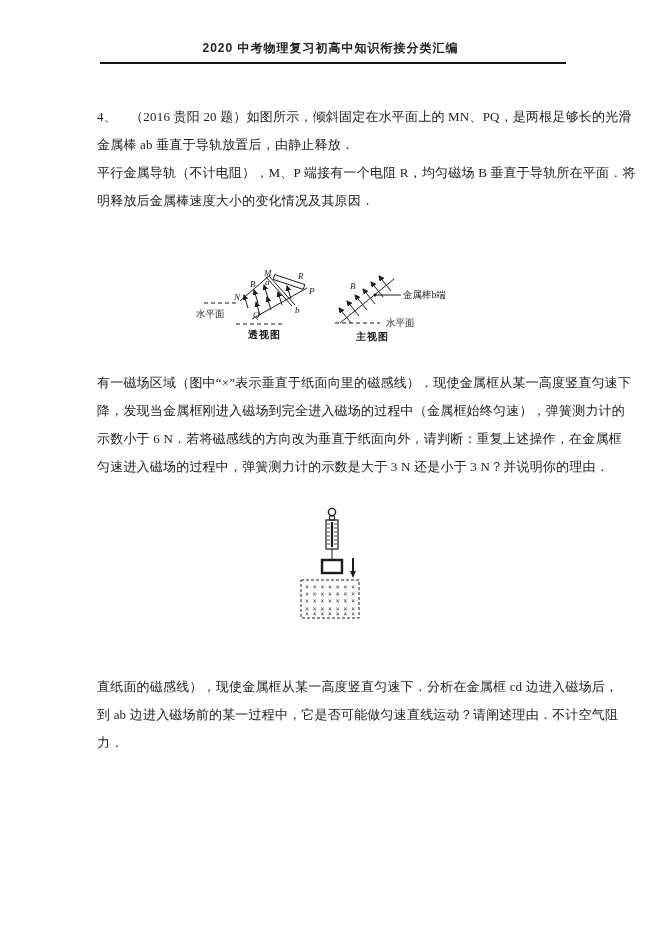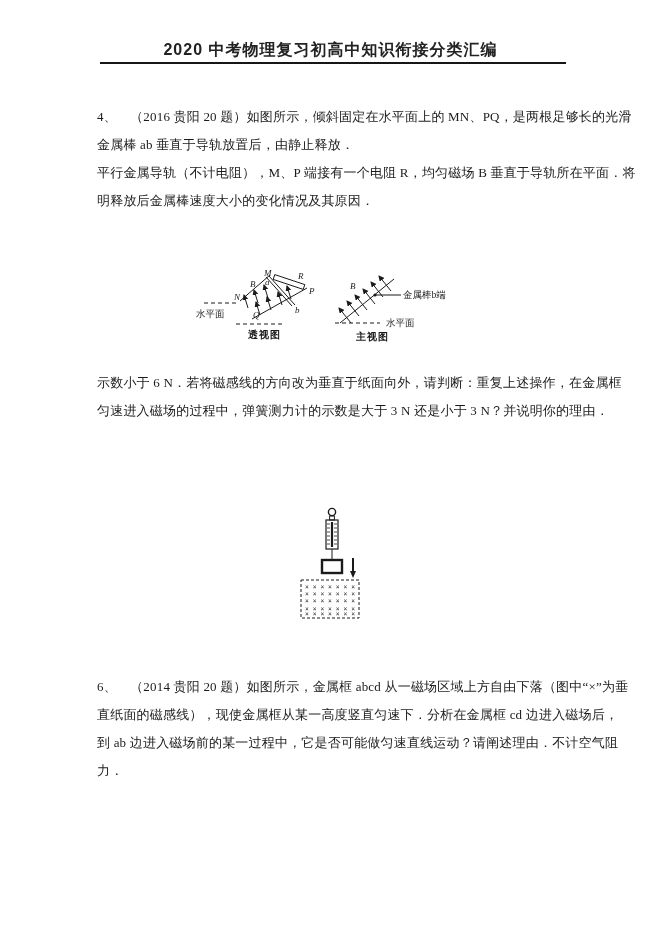--- a/index.html
+++ b/index.html
@@ -3,21 +3,21 @@
 <meta charset="utf-8">
 <style>
   html,body{margin:0;padding:0;background:#ffffff;}
   .page{
     position:relative;width:661px;height:935px;background:#ffffff;overflow:hidden;
     font-family:"Liberation Serif","DejaVu Serif",serif;color:#1b1b1b;
   }
   .header-title{
     position:absolute;top:40px;left:0;width:661px;text-align:center;
     font-family:"Liberation Sans","DejaVu Sans",sans-serif;font-weight:bold;
-    font-size:16px;letter-spacing:1px;color:#222;
+    font-size:12px;letter-spacing:1px;color:#222;
   }
   .header-rule{position:absolute;top:62px;left:100px;width:466px;height:2px;background:#161616;}
   .qblock{position:absolute;left:97px;width:478px;}
   #q4{top:103px;}
   #q5{top:369px;}
   #q6{top:673px;}
   .tline{
     height:28px;line-height:28px;font-size:13px;white-space:nowrap;
     letter-spacing:0.2px;
   }
@@ -106,20 +106,22 @@
 
       <text class="lbl-it" x="160" y="21">B</text>
 
       <line class="stroke" x1="145" y1="55" x2="190" y2="55" stroke-dasharray="4 3"></line>
       <text class="lbl-zh" x="196" y="58">水平面</text>
       <text class="lbl-cap" x="166" y="72">主视图</text>
     </g>
   </svg>
 
   <div class="qblock" id="q5">
+    <div class="tline">有一磁场区域（图中“×”表示垂直于纸面向里的磁感线）．现使金属框从某一高度竖直匀速下</div>
+    <div class="tline">降，发现当金属框刚进入磁场到完全进入磁场的过程中（金属框始终匀速），弹簧测力计的</div>
     <div class="tline">示数小于 6 N．若将磁感线的方向改为垂直于纸面向外，请判断：重复上述操作，在金属框</div>
     <div class="tline">匀速进入磁场的过程中，弹簧测力计的示数是大于 3 N 还是小于 3 N？并说明你的理由．</div>
   </div>
 
   <svg id="fig5" class="fig" width="80" height="132" viewBox="0 0 80 132">
 
     <g>
       <circle class="stroke" cx="36" cy="9" r="3.6" stroke-width="1.4"></circle>
       <rect class="stroke" x="33.6" y="13" width="4.8" height="4" stroke-width="1"></rect>
       <rect class="stroke" x="30" y="17" width="12" height="29" stroke-width="1.2"></rect>
@@ -153,19 +155,18 @@
       <rect class="stroke" x="5" y="77" width="58" height="38" stroke-width="1" stroke-dasharray="3 2" stroke="#3a3a3a"></rect>
       <text class="xrow" x="9" y="86" textLength="50" lengthAdjust="spacingAndGlyphs">× × × × × × ×</text>
       <text class="xrow" x="9" y="93.2" textLength="50" lengthAdjust="spacingAndGlyphs">× × × × × × ×</text>
       <text class="xrow" x="9" y="100.4" textLength="50" lengthAdjust="spacingAndGlyphs">× × × × × × ×</text>
       <text class="xrow" x="9" y="107.6" textLength="50" lengthAdjust="spacingAndGlyphs">× × × × × × ×</text>
       <text class="xrow" x="9" y="112.8" textLength="50" lengthAdjust="spacingAndGlyphs">× × × × × × ×</text>
     </g>
   </svg>
 
   <div class="qblock" id="q6">
-    <div class="tline">6、　（2014 贵阳 20 题）如图所示，金属框 abcd 从一磁场区域上方自由下落（图中“×”为垂</div>
     <div class="tline">直纸面的磁感线），现使金属框从某一高度竖直匀速下．分析在金属框 cd 边进入磁场后，</div>
     <div class="tline">到 ab 边进入磁场前的某一过程中，它是否可能做匀速直线运动？请阐述理由．不计空气阻</div>
     <div class="tline">力．</div>
   </div>
 
 </div>
 
 </body></html>

